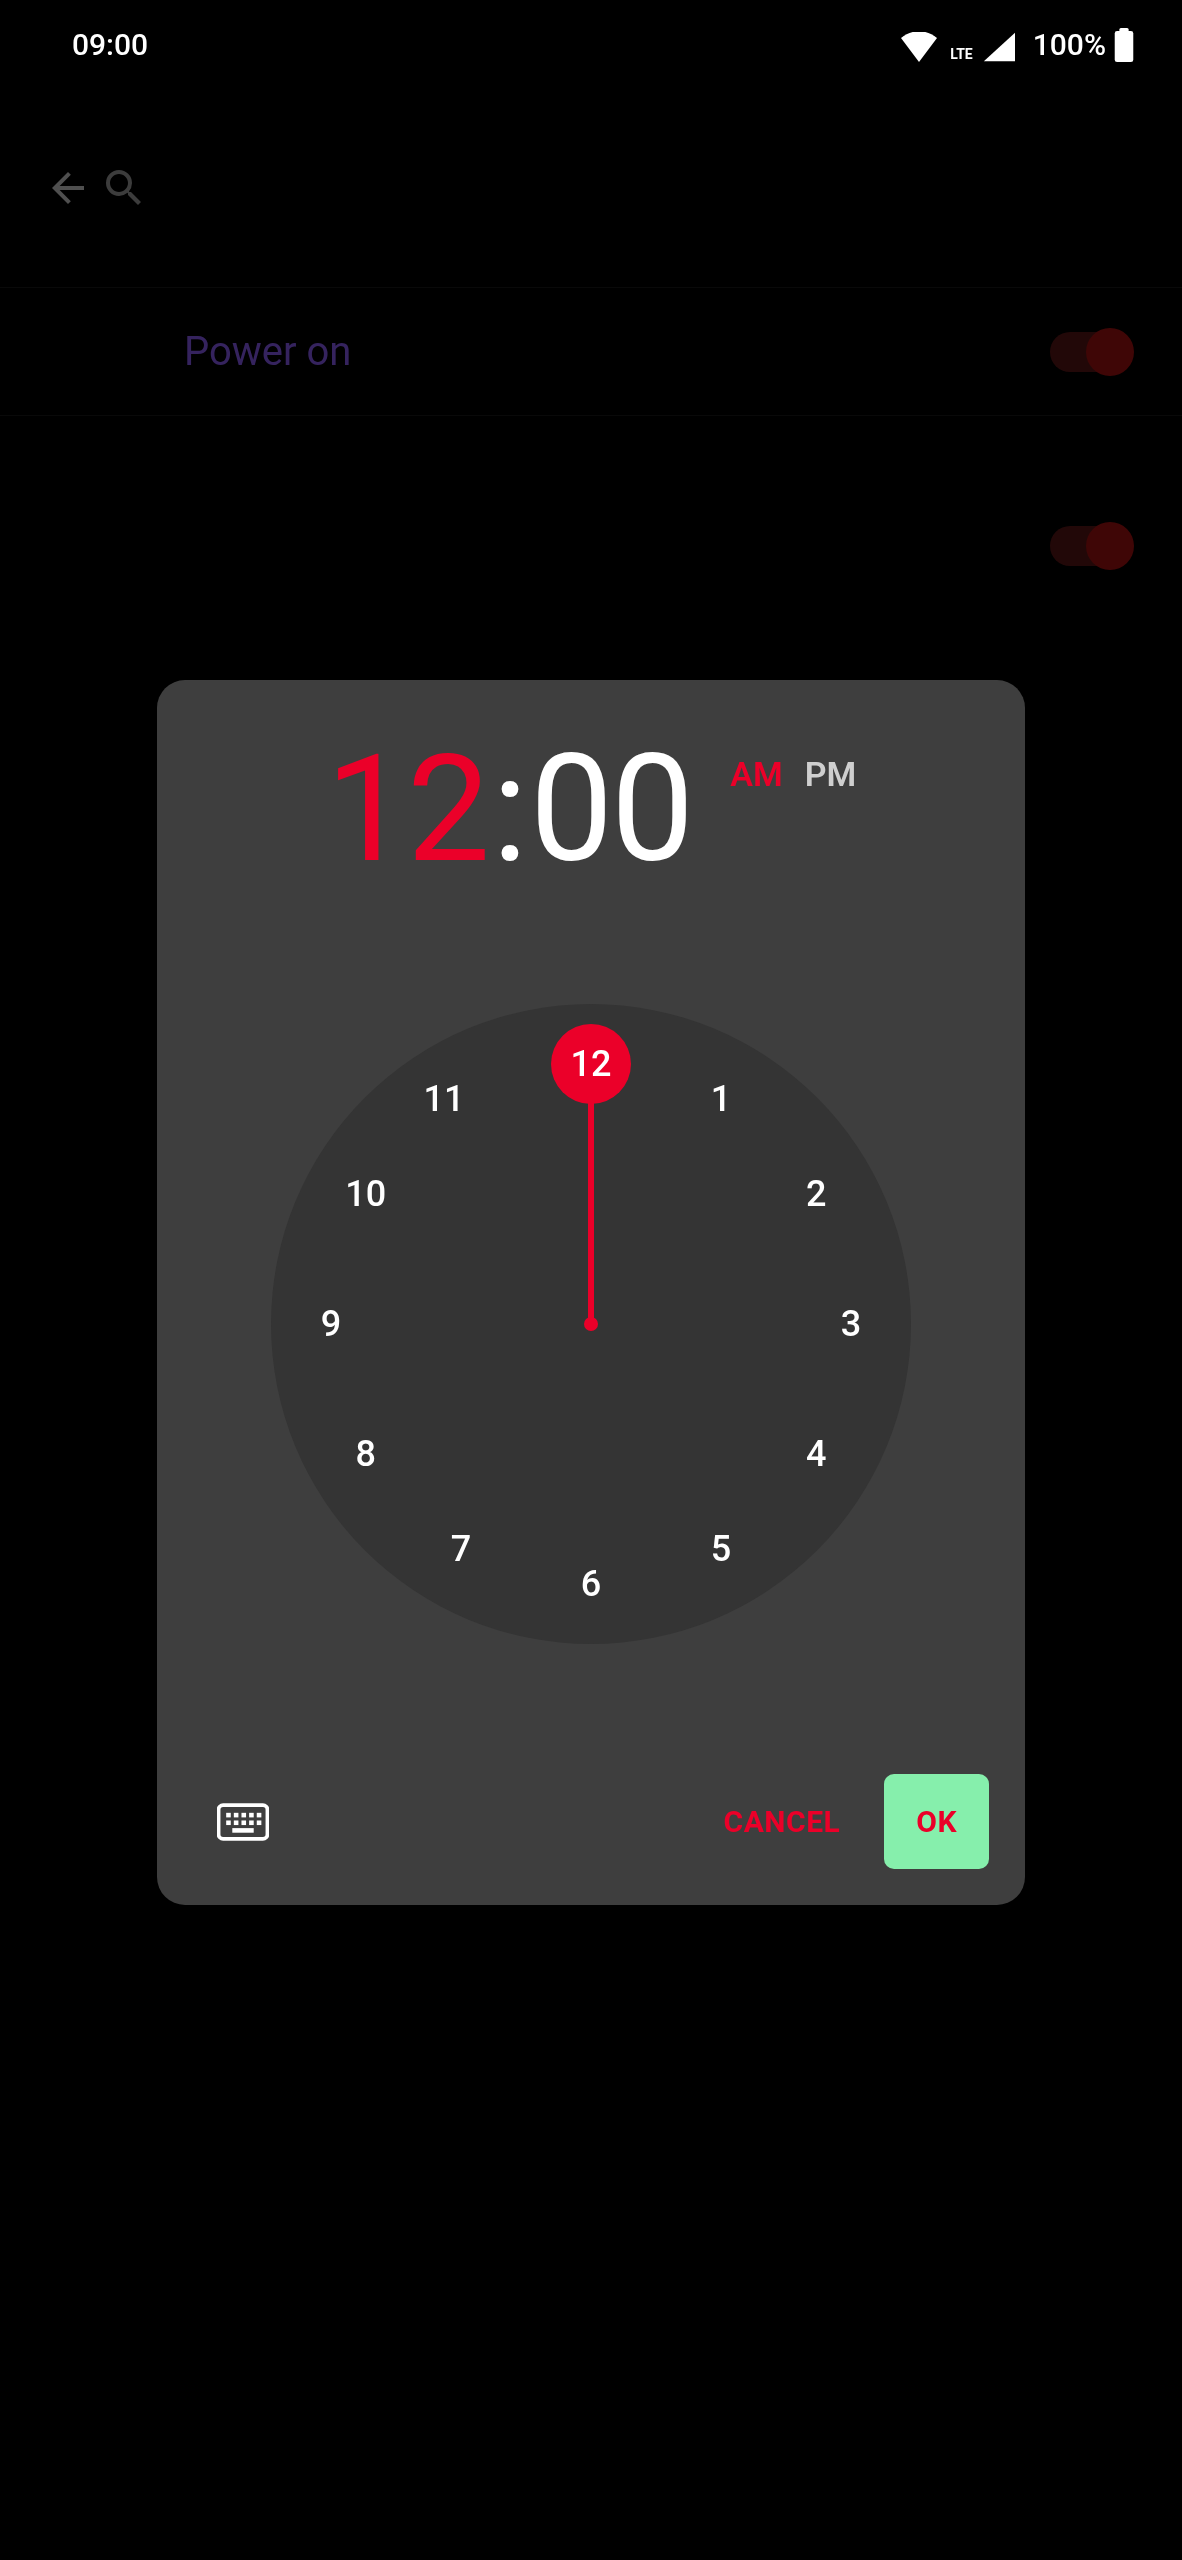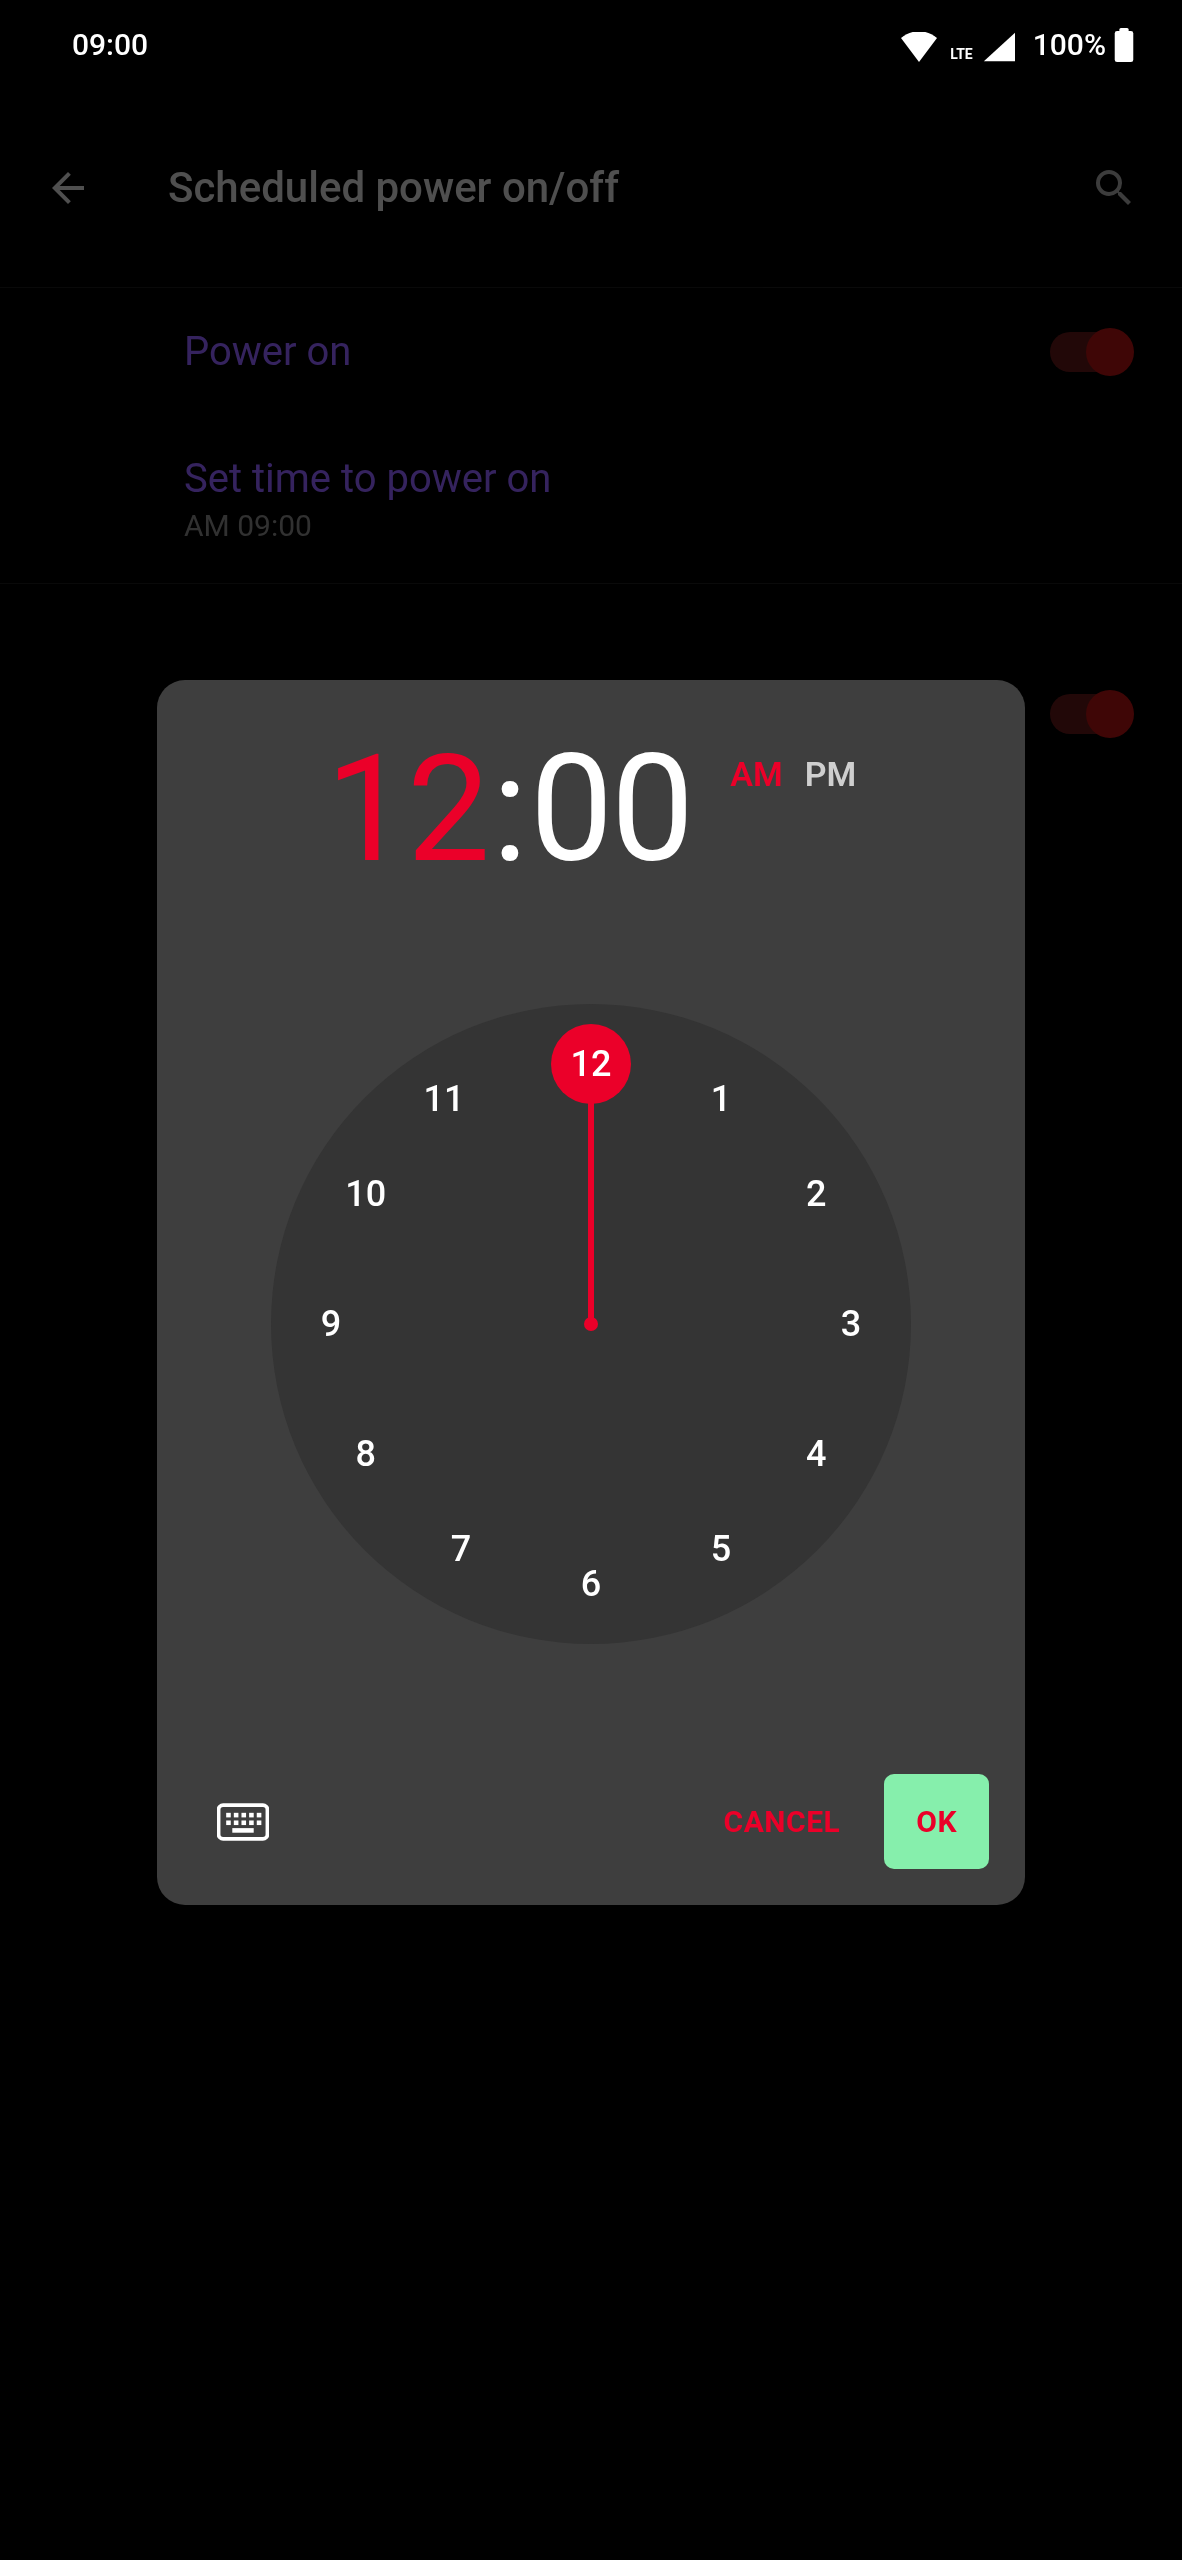--- a/index.html
+++ b/index.html
@@ -231,39 +231,34 @@
   </div>
 </div>
 
 <div class="page">
   <div class="page-header">
     <div class="back-icon">
       <svg width="48" height="48" viewBox="0 0 24 24">
           <path d="M20 11H7.83l5.59-5.59L12 4l-8 8 8 8 1.41-1.41L7.83 13H20z" fill="#cfcfcf"></path>
         </svg>
     </div>
-    <div class="page-title">Scheduled power on/off</div>
     <div class="search-icon">
       <svg width="48" height="48" viewBox="0 0 24 24">
           <path d="M15.5 14h-.79l-.28-.27A6.471 6.471 0 0 0 16 9.5 6.5 6.5 0 1 0 9.5 16a6.47 6.47 0 0 0 4.23-1.57l.27.28v.79l5 4.99L20.49 19l-4.99-5zm-6 0C7.01 14 5 11.99 5 9.5S7.01 5 9.5 5 14 7.01 14 9.5 11.99 14 9.5 14z" fill="#9e9e9e"></path>
         </svg>
     </div>
   </div>
 
   <div class="setting-row">
     <div class="row-label">Power on</div>
     <div class="toggle">
         <div class="knob"></div>
       </div>
   </div>
 
-  <div class="setting-row">
-    <div class="row-label">Set time to power on</div>
-    <div class="row-sub">AM 09:00</div>
-  </div>
 
   <div class="setting-group-divider"></div>
 
   <div class="setting-row power-off">
     <div class="toggle">
         <div class="knob"></div>
       </div>
   </div>
 </div>
 

